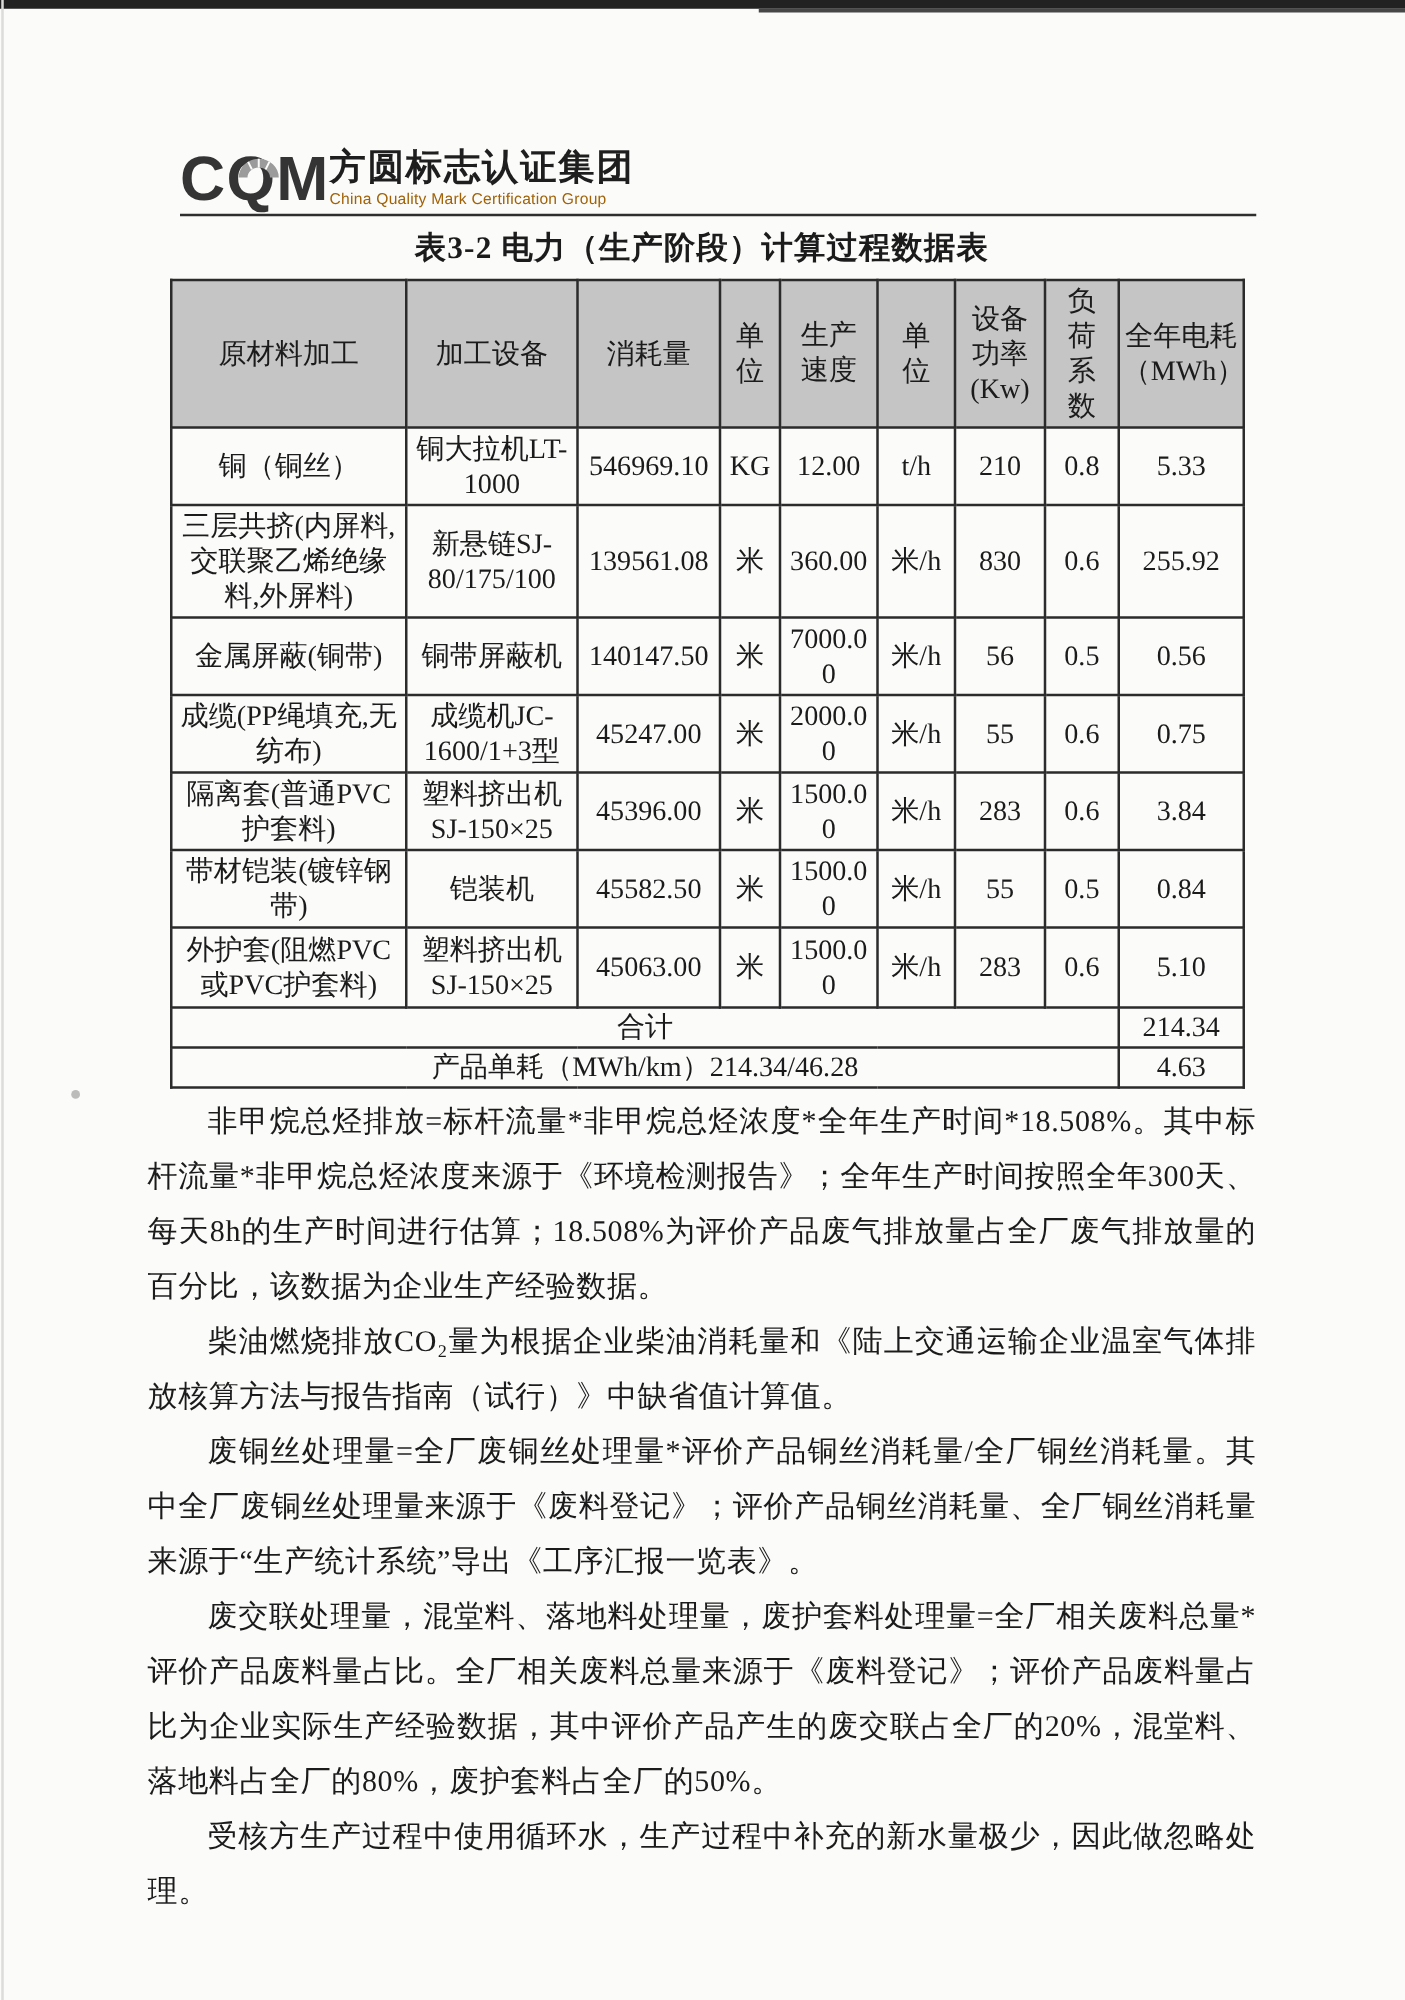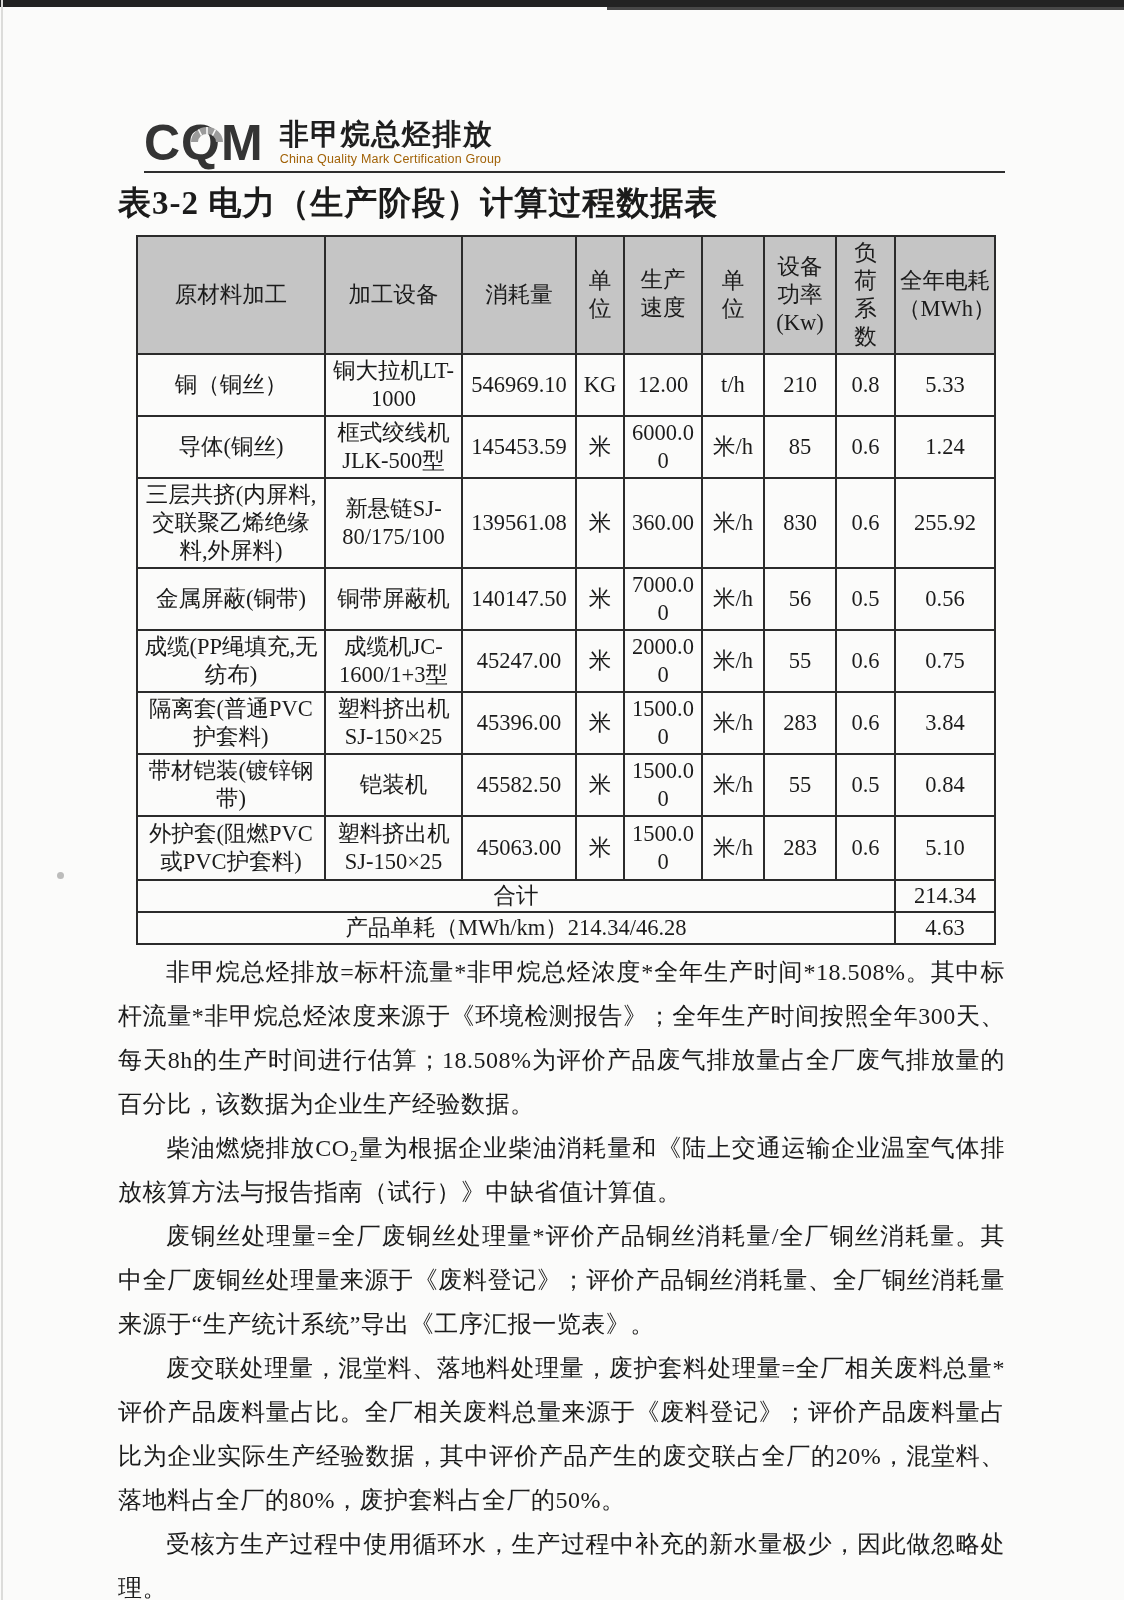--- a/index.html
+++ b/index.html
@@ -13,42 +13,42 @@
     font-family:"Liberation Serif","DejaVu Serif",serif;
     color:#1b1b1b;
     overflow:hidden;
   }
   .scan-top { position:absolute; top:0; left:0; width:100%; height:7px; background:#222; }
   .scan-top2 { position:absolute; top:7px; right:0; width:46%; height:3px; background:#474747; }
   .left-edge { position:absolute; top:0; left:1px; width:2px; height:100%; background:#dcdcda; }
   .speckle { position:absolute; left:57px; top:872px; width:7px; height:7px; border-radius:50%; background:#9a9a9a; opacity:.65; }
 
   
-  .logo { display:flex; align-items:flex-start; gap:16px; margin-left:26px; height:64px; }
+  .logo { display:flex; align-items:flex-start; margin-left:26px; height:64px; }
   .cqm {
     position:relative;
     font-family:"Liberation Sans","DejaVu Sans",sans-serif;
     font-weight:bold; font-size:50px; line-height:50px;
     letter-spacing:1px; color:#343434; padding-top:14px;
   }
   .crown { position:absolute; top:-3px; left:45px; }
   .brand { display:flex; flex-direction:column; padding-top:14px; }
   .brand-cn {
     font-family:"Liberation Sans","DejaVu Sans",sans-serif;
     font-weight:bold; font-size:29px; line-height:33px;
     letter-spacing:1.5px; color:#1e1e1e;
   }
   .brand-en {
     font-family:"Liberation Sans","DejaVu Sans",sans-serif;
     font-size:12.5px; color:#a16207; margin-top:1px; letter-spacing:.2px;
   }
   .divider { border:none; border-top:2.5px solid #2e2e2e; margin:3px 0 0 26px; }
 
   .table-title {
-    text-align:left; font-weight:bold; font-size:33px;
+    text-align:center; font-weight:bold; font-size:25px;
     letter-spacing:1px; margin:8px 0 9px 0;
   }
 
   
   table.proc {
     border-collapse:collapse; table-layout:fixed;
     width:858px; margin-left:18px;
     font-size:22.5px;
   }
   table.proc th, table.proc td {
@@ -89,21 +89,21 @@
     <div class="cqm">
       <span class="crown">
         <svg width="36" height="18" viewBox="0 0 36 18">
           <path d="M2 17 A16 15 0 0 1 34 17 L27 17 A9 8 0 0 0 9 17 Z" fill="#9b9b9b"></path>
           <path d="M18 2 L18 9 M9.5 4.5 L12.5 10.5 M26.5 4.5 L23.5 10.5" stroke="#fbfbfa" stroke-width="1.6" fill="none"></path>
         </svg>
       </span>
       <span>CQM</span>
     </div>
     <div class="brand">
-      <span class="brand-cn">非甲烷总烃排放</span>
+      <span class="brand-cn">方圆标志认证集团</span>
       <span class="brand-en">China Quality Mark Certification Group</span>
     </div>
   </div>
 
   <hr class="divider">
 
   <div class="table-title">表3-2 电力（生产阶段）计算过程数据表</div>
 
   <table class="proc">
     <colgroup>
@@ -135,31 +135,20 @@
         <td class="c-equip">铜大拉机LT-1000</td>
         <td class="c-cons">546969.10</td>
         <td>KG</td>
         <td class="c-speed">12.00</td>
         <td>t/h</td>
         <td>210</td>
         <td>0.8</td>
         <td>5.33</td>
       </tr>
 
-      <tr class="h56">
-        <td class="c-mat">导体(铜丝)</td>
-        <td class="c-equip">框式绞线机JLK-500型</td>
-        <td class="c-cons">145453.59</td>
-        <td>米</td>
-        <td class="c-speed">6000.00</td>
-        <td>米/h</td>
-        <td>85</td>
-        <td>0.6</td>
-        <td>1.24</td>
-      </tr>
 
       <tr class="h82">
         <td class="c-mat">三层共挤(内屏料,交联聚乙烯绝缘料,外屏料)</td>
         <td class="c-equip">新悬链SJ-80/175/100</td>
         <td class="c-cons">139561.08</td>
         <td>米</td>
         <td class="c-speed">360.00</td>
         <td>米/h</td>
         <td>830</td>
         <td>0.6</td>

